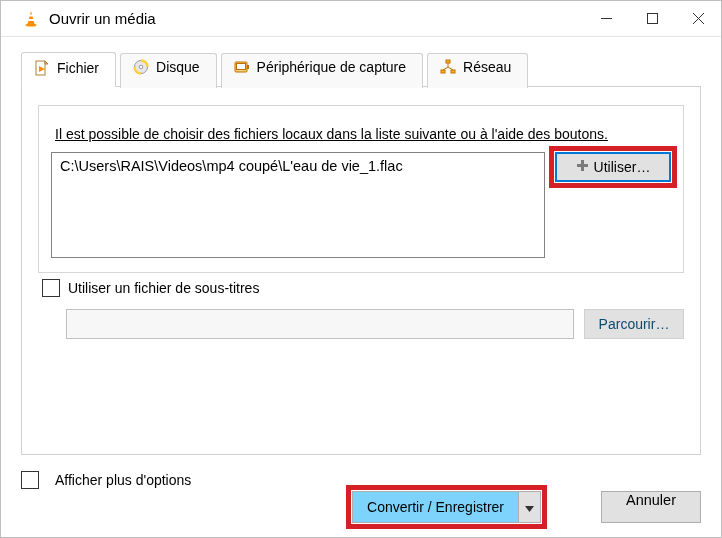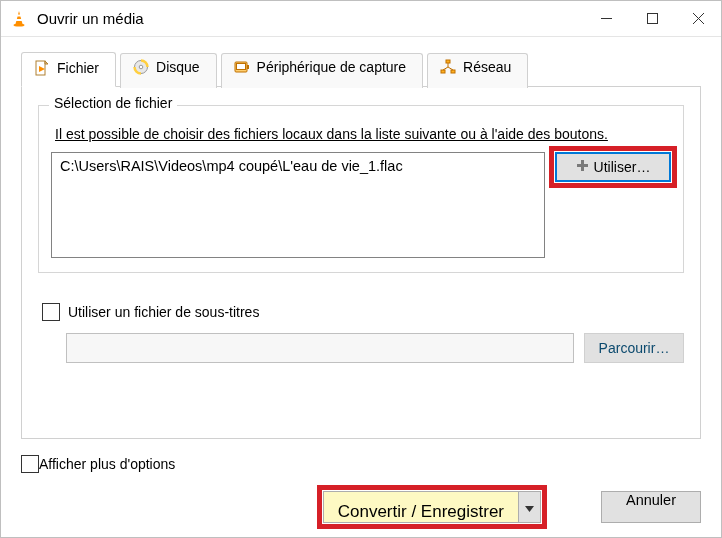--- a/index.html
+++ b/index.html
@@ -17,21 +17,21 @@
     border: 1px solid #bfbfbf;
     background: #fff;
     display: flex; flex-direction: column;
     position: relative;
   }
   
   .titlebar {
     height: 36px;
     display: flex; align-items: center;
     border-bottom: 1px solid #e5e5e5;
-    padding-left: 8px;
+    padding-left: 20px;
   }
   .titlebar .icon {
     width: 20px; height: 20px;
     margin-right: 8px;
     display: flex; align-items: center; justify-content: center;
   }
   .titlebar .title {
     flex: 1;
     font-size: 15px;
   }
@@ -147,21 +147,21 @@
   }
   .highlight-red::after {
     content: "";
     position: absolute;
     inset: -6px;
     border: 5px solid #d62027;
     pointer-events: none;
   }
   
   .subtitle-row {
-    margin-top: 30px;
+    margin-top: 6px;
     display: flex; align-items: center;
     gap: 8px;
     padding-left: 4px;
   }
   .chk {
     width: 18px; height: 18px;
     border: 1px solid #333;
     background: #fff;
     flex: 0 0 18px;
   }
@@ -174,39 +174,39 @@
     flex: 1;
     height: 30px;
     border: 1px solid #c0c0c0;
     background: #f7f7f7;
   }
   
   .footer {
     padding: 8px 20px 14px 20px;
   }
   .showmore-row {
-    display: flex; align-items: center; gap: 0;
-    margin-bottom: 18px;
+    display: flex; align-items: center; gap: 16px;
+    margin-bottom: 2px;
   }
   .footer-buttons {
     display: flex;
     justify-content: flex-end;
     gap: 20px;
     align-items: center;
   }
   .btn-split {
     display: flex;
     height: 32px;
   }
   .btn-split .main {
     border: 1px solid #adadad;
-    background: #fef9c3;
+    background: #7dd3fc;
     padding: 0 14px;
-    display: flex; align-items: flex-end;
-    font-size: 17px;
+    display: flex; align-items: center;
+    font-size: 14px;
   }
   .btn-split .caret {
     width: 22px;
     border: 1px solid #adadad;
     border-left: none;
     background: #e1e1e1;
     display: flex; align-items: center; justify-content: center;
   }
   .btn-plain {
     width: 100px; height: 32px;
@@ -295,21 +295,20 @@
             <line x1="13" y1="11" x2="8" y2="8" stroke="#c07000"></line>
           </svg>
         </span>
         <span>Réseau</span>
       </div>
     </div>
 
     <div class="tabpanel">
 
       <div class="groupbox">
-        <div class="legend">Sélection de fichier</div>
         <div class="helptext">Il est possible de choisir des fichiers locaux dans la liste suivante ou à l'aide des boutons.</div>
 
         <div class="file-row">
           <div class="file-list">
             <div>C:\Users\RAIS\Videos\mp4 coupé\L'eau de vie_1.flac</div>
           </div>
           <div class="file-actions">
             <div class="highlight-red">
               <div class="btn focused">
                 <span>

